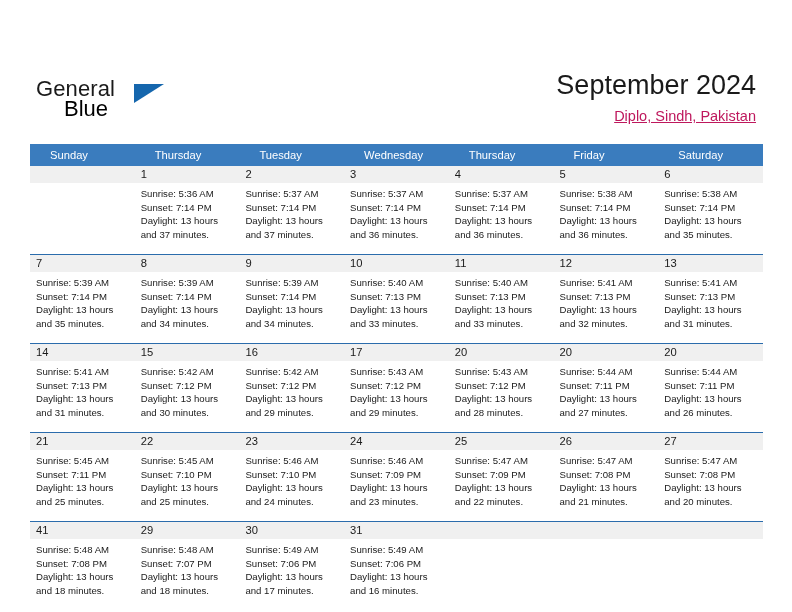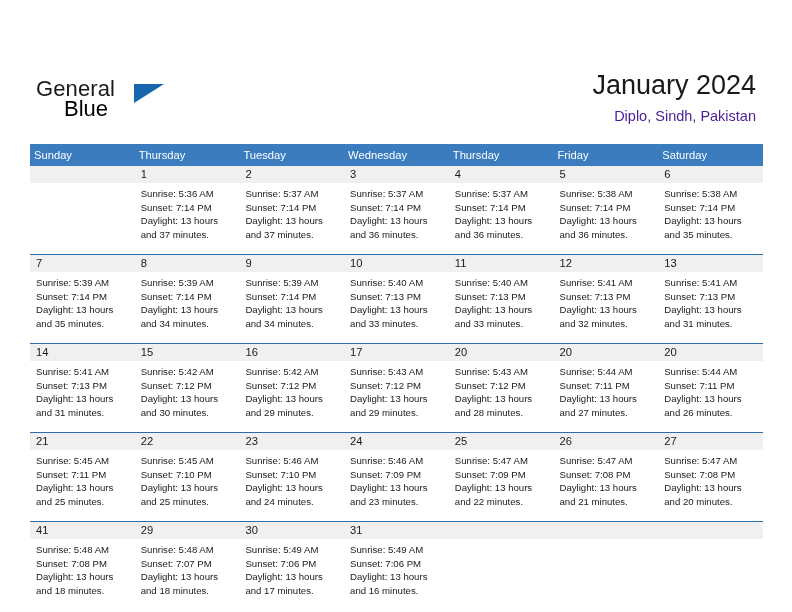--- a/index.html
+++ b/index.html
@@ -71,42 +71,43 @@
   }
   .cal-title {
     font-size: 27px;
     font-weight: normal;
     color: #1a1a1a;
     line-height: 34px;
     white-space: nowrap;
   }
   .cal-subtitle {
     font-size: 14.5px;
-    color: #4c1d95;
+    color: #be185d;
     line-height: 22px;
     margin-top: 3px;
     white-space: nowrap;
+    text-decoration: underline;
   }
 
   
   .calendar {
     position: absolute;
     left: 30px;
     top: 104px;
     width: 733px;
     border-collapse: collapse;
     table-layout: fixed;
   }
   .calendar th {
     background: #3a7cbe;
     color: #ffffff;
     font-weight: normal;
     font-size: 11.2px;
     text-align: left;
-    padding: 5px 0 5px 4px;
+    padding: 5px 0 5px 20px;
     height: 12px;
     line-height: 12px;
     border: none;
   }
   .calendar col { width: 104.71px; }
 
   .week-row > td {
     padding: 0;
     vertical-align: top;
     border-top: 1.3px solid #2b6cac;
@@ -150,21 +151,21 @@
 
   <div class="masthead">
 
     <div class="logo">
       <span class="logo-general">General</span>
       <span class="logo-triangle"></span>
       <span class="logo-blue">Blue</span>
     </div>
 
     <div class="title-block">
-      <div class="cal-title">January 2024</div>
+      <div class="cal-title">September 2024</div>
       <div class="cal-subtitle">Diplo, Sindh, Pakistan</div>
     </div>
 
   </div>
 
   <table class="calendar">
     <colgroup>
       <col>
         <col>
         <col>

